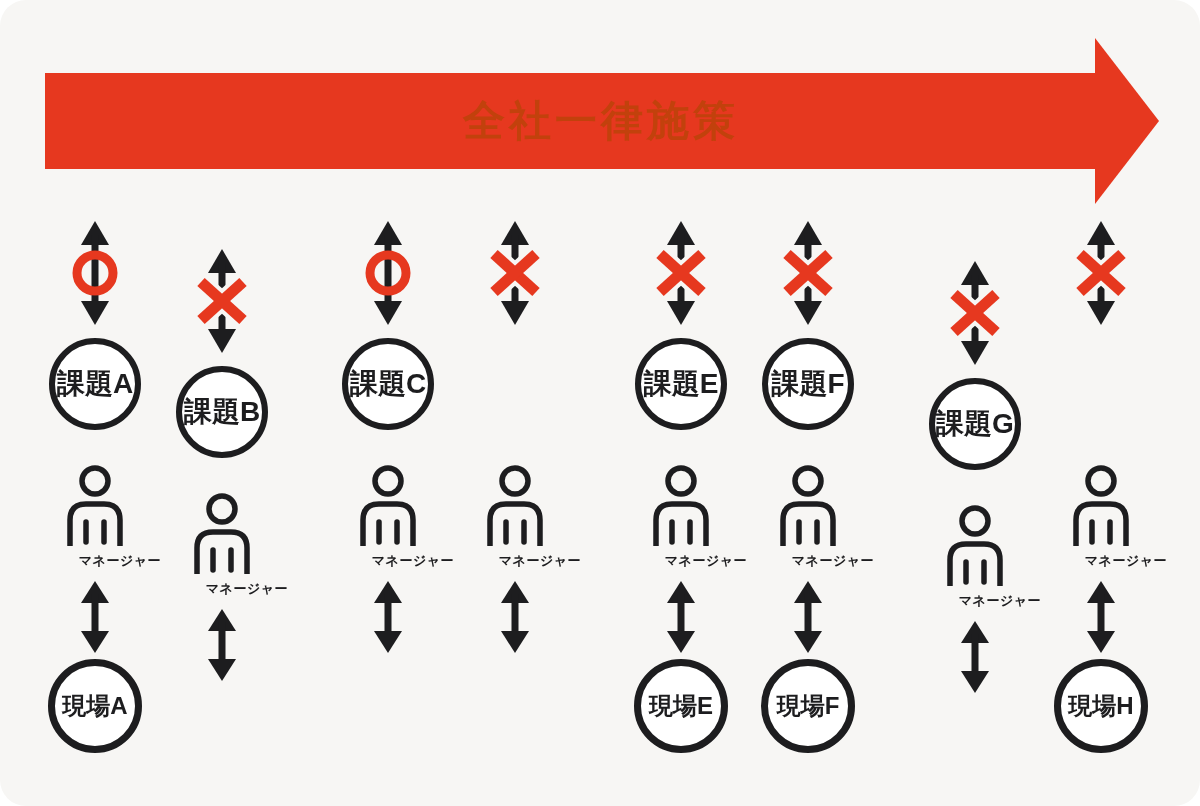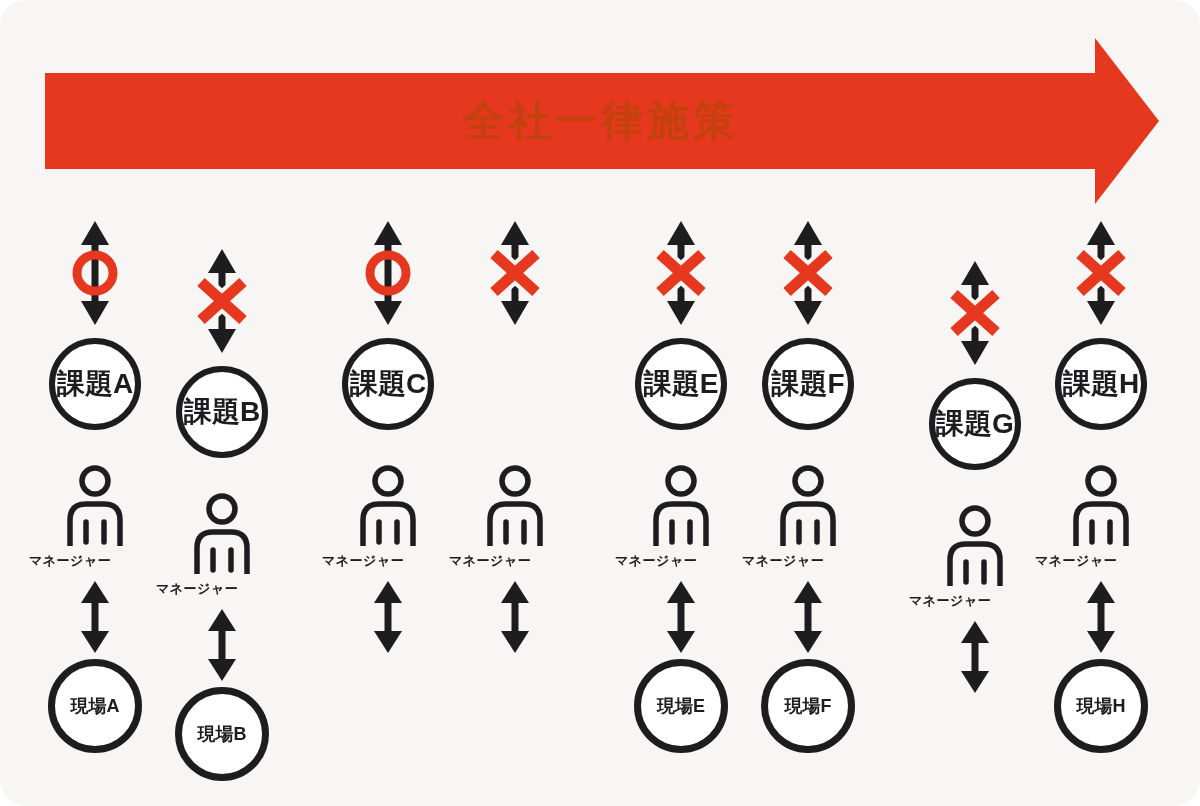--- a/index.html
+++ b/index.html
@@ -25,30 +25,30 @@
   .symbol-wrap { display: block; }
   .symbol-wrap .sym-circle, .symbol-wrap .sym-cross { display: none; }
   .symbol-wrap[data-symbol="circle"] .sym-circle { display: block; }
   .symbol-wrap[data-symbol="cross"] .sym-cross { display: block; }
 
   .issue-circle { position: absolute; left: 50%; transform: translateX(-50%); top: 338px;
     width: 92px; height: 92px; border: 6px solid var(--ink); border-radius: 50%; background: #ffffff;
     display: flex; align-items: center; justify-content: center;
     font-size: 28px; font-weight: bold; color: var(--ink); white-space: nowrap; }
 
-  .manager { position: absolute; left: 0; top: 464px; width: 132px; text-align: left; }
+  .manager { position: absolute; left: 0; top: 464px; width: 132px; text-align: right; }
   .manager svg { display: block; margin: 0 auto; }
   .manager-label { margin-top: 4px; font-size: 13px; font-weight: bold; color: var(--ink); letter-spacing: 0.5px; white-space: nowrap; }
 
   .low-arrow { position: absolute; left: 50%; transform: translateX(-50%); top: 581px; width: 60px; height: 72px; }
 
   .site-circle { position: absolute; left: 50%; transform: translateX(-50%); top: 659px;
     width: 94px; height: 94px; border: 7px solid var(--ink); border-radius: 50%; background: #ffffff;
     display: flex; align-items: center; justify-content: center;
-    font-size: 18px; font-weight: bold; color: var(--ink); white-space: nowrap; }
+    font-size: 24px; font-weight: bold; color: var(--ink); white-space: nowrap; }
 
   :root { --red: #E6381F; --ink: #1D1D1F; }
 </style>
 </head>
 <body>
 
 <div class="canvas">
   <div class="panel"></div>
 
   <div class="banner">
@@ -117,21 +117,20 @@
         <line x1="24" y1="58" x2="24" y2="78" stroke="#1D1D1F" stroke-width="5.5" stroke-linecap="round"></line>
         <line x1="42" y1="58" x2="42" y2="78" stroke="#1D1D1F" stroke-width="5.5" stroke-linecap="round"></line>
       </svg>
       <div class="manager-label">マネージャー</div>
     </div>
     <svg class="low-arrow" viewBox="0 0 60 72">
       <polygon points="30,0 16,22 44,22" fill="#1D1D1F"></polygon>
       <rect x="26.5" y="13" width="7" height="46" fill="#1D1D1F"></rect>
       <polygon points="30,72 16,50 44,50" fill="#1D1D1F"></polygon>
     </svg>
-    <div class="site-circle">現場B</div>
   </div>
 
   <div class="column col-c">
     <div class="top-arrow symbol-wrap" data-symbol="circle">
       <svg width="60" height="104" viewBox="0 0 60 104">
         <polygon points="30,0 16,24 44,24" fill="#1D1D1F"></polygon>
         <rect x="26.5" y="14" width="7" height="76" fill="#1D1D1F"></rect>
         <polygon points="30,104 16,80 44,80" fill="#1D1D1F"></polygon>
         <g class="sym-circle">
           <circle cx="30" cy="52" r="18" fill="none" stroke="#E6381F" stroke-width="9"></circle>
@@ -308,21 +307,20 @@
           <circle cx="30" cy="52" r="18" fill="none" stroke="#E6381F" stroke-width="9"></circle>
         </g>
         <g class="sym-cross">
           <line x1="9" y1="33" x2="51" y2="71" stroke="#F7F6F4" stroke-width="19"></line>
           <line x1="51" y1="33" x2="9" y2="71" stroke="#F7F6F4" stroke-width="19"></line>
           <line x1="9" y1="33" x2="51" y2="71" stroke="#E6381F" stroke-width="11"></line>
           <line x1="51" y1="33" x2="9" y2="71" stroke="#E6381F" stroke-width="11"></line>
         </g>
       </svg>
     </div>
-    <div class="issue-circle">課題H</div>
     <div class="manager">
       <svg width="66" height="84" viewBox="0 0 66 84">
         <circle cx="33" cy="17" r="13" fill="none" stroke="#1D1D1F" stroke-width="5.5"></circle>
         <path d="M 8 82 L 8 56 Q 8 40 24 40 L 42 40 Q 58 40 58 56 L 58 82" fill="none" stroke="#1D1D1F" stroke-width="5.5"></path>
         <line x1="24" y1="58" x2="24" y2="78" stroke="#1D1D1F" stroke-width="5.5" stroke-linecap="round"></line>
         <line x1="42" y1="58" x2="42" y2="78" stroke="#1D1D1F" stroke-width="5.5" stroke-linecap="round"></line>
       </svg>
       <div class="manager-label">マネージャー</div>
     </div>
     <svg class="low-arrow" viewBox="0 0 60 72">

